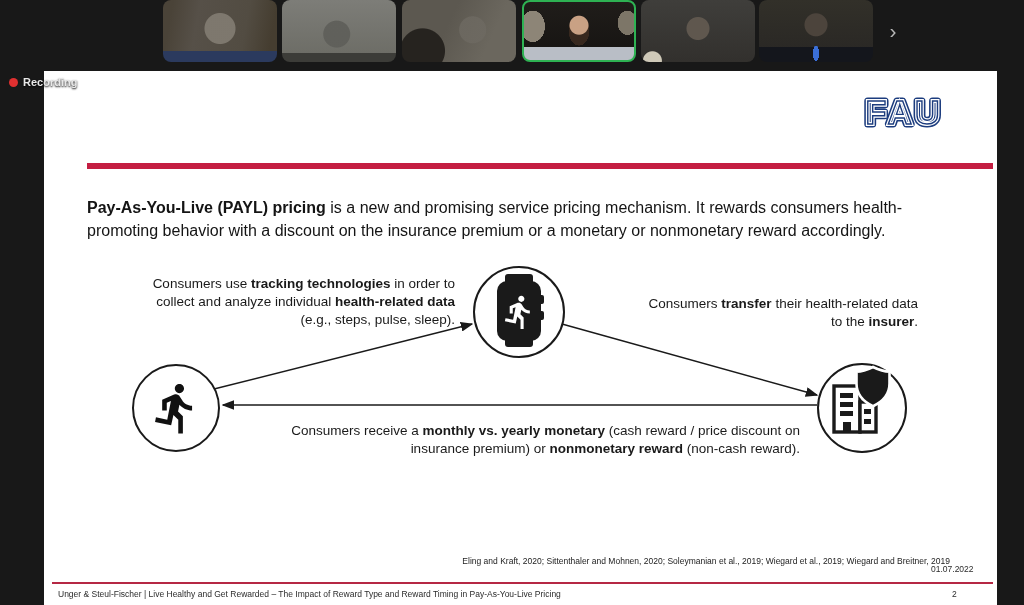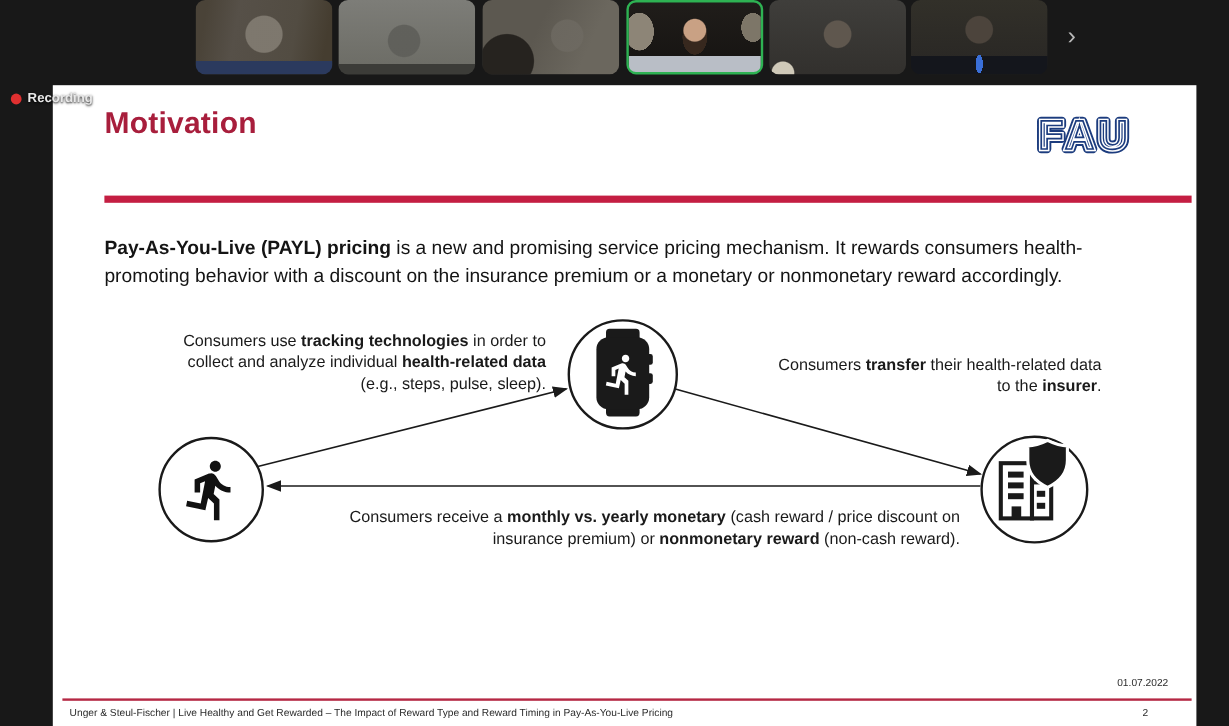--- a/index.html
+++ b/index.html
@@ -83,21 +83,20 @@
     <button class="next-btn">›</button>
   </div>
 
   <div class="recording">
     <span class="rec-dot"></span>
     <span class="rec-label">Recording</span>
   </div>
 
   <div class="slide">
 
-    <div class="slide-title">Motivation</div>
 
     <svg class="fau-logo" width="84" height="44" viewBox="0 0 84 44">
       <g font-family="Liberation Sans, sans-serif" font-weight="bold" font-size="34" text-anchor="middle" style="letter-spacing:3px">
         <text x="42" y="33" fill="none" stroke="#1c3c7e" stroke-width="7" stroke-linejoin="round">FAU</text>
         <text x="42" y="33" fill="none" stroke="#ffffff" stroke-width="3.8">FAU</text>
         <text x="42" y="33" fill="none" stroke="#1c3c7e" stroke-width="1.4">FAU</text>
       </g>
     </svg>
 
     <div class="title-rule"></div>
@@ -145,20 +144,21 @@
         <rect x="820" y="338" width="7" height="5" fill="#1a1a1a"></rect>
         <rect x="820" y="348" width="7" height="5" fill="#1a1a1a"></rect>
         <path d="M829 296c6 3 11.5 4.6 16.5 4.6v12c0 10.5-6.5 18-16.5 22.6-10-4.6-16.5-12.1-16.5-22.6v-12c5 0 10.5-1.6 16.5-4.6z" fill="#1a1a1a" stroke="#ffffff" stroke-width="2.6"></path>
       </g>
     </svg>
 
     <div class="dg-text dg-tracking"><span>Consumers use </span><b>tracking technologies</b><span> in order to collect and analyze individual </span><b>health-related data</b><span> (e.g., steps, pulse, sleep).</span></div>
     <div class="dg-text dg-reward"><span>Consumers receive a </span><b>monthly vs. yearly monetary</b><span> (cash reward / price discount on insurance premium) or </span><b>nonmonetary reward</b><span> (non-cash reward).</span></div>
     <div class="dg-text dg-transfer"><span>Consumers </span><b>transfer</b><span> their health-related data to the </span><b>insurer</b><span>.</span></div>
 
+    <div class="citations">Eling and Kraft, 2020; Sittenthaler and Mohnen, 2020; Soleymanian et al., 2019; Wiegard et al., 2019; Wiegard and Breitner, 2019</div>
 
     <div class="footer-rule"></div>
     <div class="footer-left">Unger &amp; Steul-Fischer | Live Healthy and Get Rewarded – The Impact of Reward Type and Reward Timing in Pay-As-You-Live Pricing</div>
     <div class="footer-date">01.07.2022</div>
     <div class="footer-page">2</div>
   </div>
 
 </div>
 
 </body></html>

